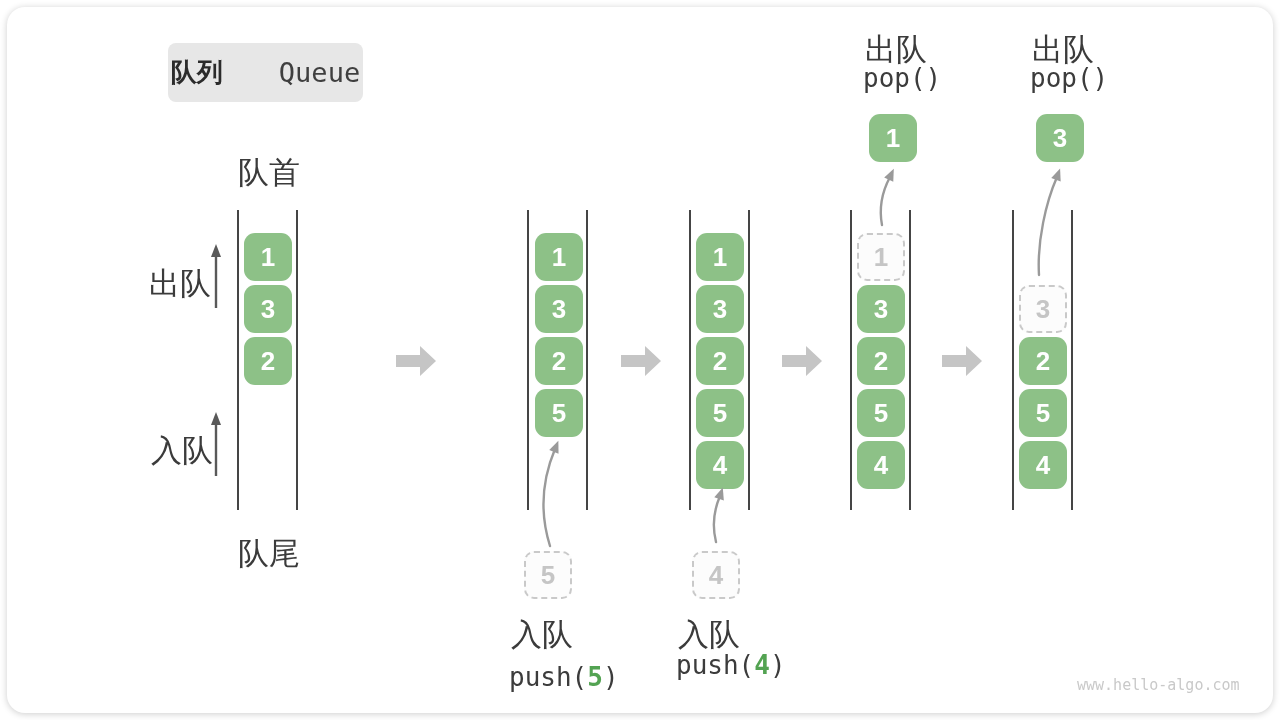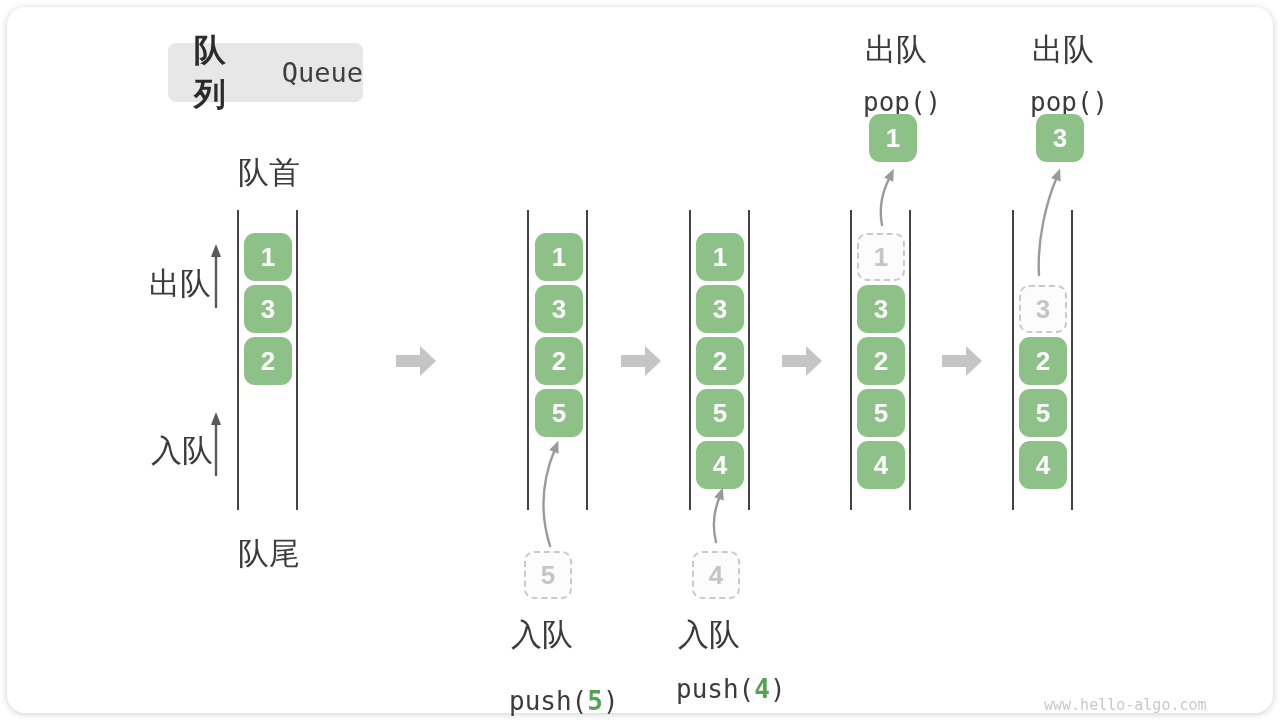--- a/index.html
+++ b/index.html
@@ -4,29 +4,29 @@
 <style>
   html,body{margin:0;padding:0;background:#ffffff;}
   .page{position:relative;width:1280px;height:720px;overflow:hidden;
         font-family:"Liberation Sans",sans-serif;}
   .card{position:absolute;left:7px;top:7px;right:7px;bottom:7px;background:#fff;
         border-radius:18px;box-shadow:0 1px 7px rgba(0,0,0,.20);}
 
   .title-badge{position:absolute;left:168px;top:43px;width:195px;height:59px;
         background:var(--title-bg,#e7e7e7);border-radius:8px;display:flex;
         align-items:center;justify-content:center;gap:13px;}
-  .title-zh{font-size:32px;font-weight:700;color:#2b2b2b;text-align:right;}
+  .title-zh{font-size:26px;font-weight:700;color:#2b2b2b;text-align:right;}
   .title-en{font-family:"DejaVu Sans Mono",monospace;font-size:27px;color:#3f3f3f;margin-left:43px;}
 
   .zh{position:absolute;font-size:31px;font-weight:400;color:var(--label-dark,#3b3b3b);
       white-space:nowrap;}
   .zh.centered{width:64px;text-align:right;}
 
   .code{position:absolute;font-family:"DejaVu Sans Mono",monospace;font-size:26px;
-        color:#3c3c3c;white-space:nowrap;margin-top:24px;}
+        color:#3c3c3c;white-space:nowrap;}
   .code .arg{color:var(--code-arg-green,#53a352);font-weight:700;}
 
   .walls{position:absolute;width:61px;height:300px;
          border-left:2px solid var(--wall-dark,#454545);
          border-right:2px solid var(--wall-dark,#454545);box-sizing:border-box;}
 
   .blk{position:absolute;width:48px;height:48px;border-radius:11px;
        background:var(--block-green,#8dc187);color:#ffffff;font-weight:700;
        font-size:26px;display:flex;align-items:center;justify-content:center;}
 
@@ -36,23 +36,23 @@
          display:flex;align-items:center;justify-content:center;}
 
   svg{position:absolute;overflow:visible;}
   .flow polygon{fill:var(--flow-arrow-gray,#c5c5c5);}
   .curve path{stroke:var(--curve-arrow-gray,#9a9a9a);stroke-width:2.4;fill:none;
               stroke-linecap:round;}
   .curve polygon{fill:var(--curve-arrow-gray,#9a9a9a);}
   .uparrow line{stroke:#595959;stroke-width:2.4;}
   .uparrow polygon{fill:#595959;}
 
-  .watermark{position:absolute;left:1044px;top:676px;
+  .watermark{position:absolute;left:1077px;top:676px;
         font-family:"DejaVu Sans Mono",monospace;font-size:15px;
-        color:var(--watermark-gray,#c9c9c9);margin-top:20px;}
+        color:var(--watermark-gray,#c9c9c9);}
 </style>
 </head>
 <body>
 
 <div class="page">
   <div class="card"></div>
 
   <div class="title-badge">
     <span class="title-zh">队列</span>
     <span class="title-en">Queue</span>

